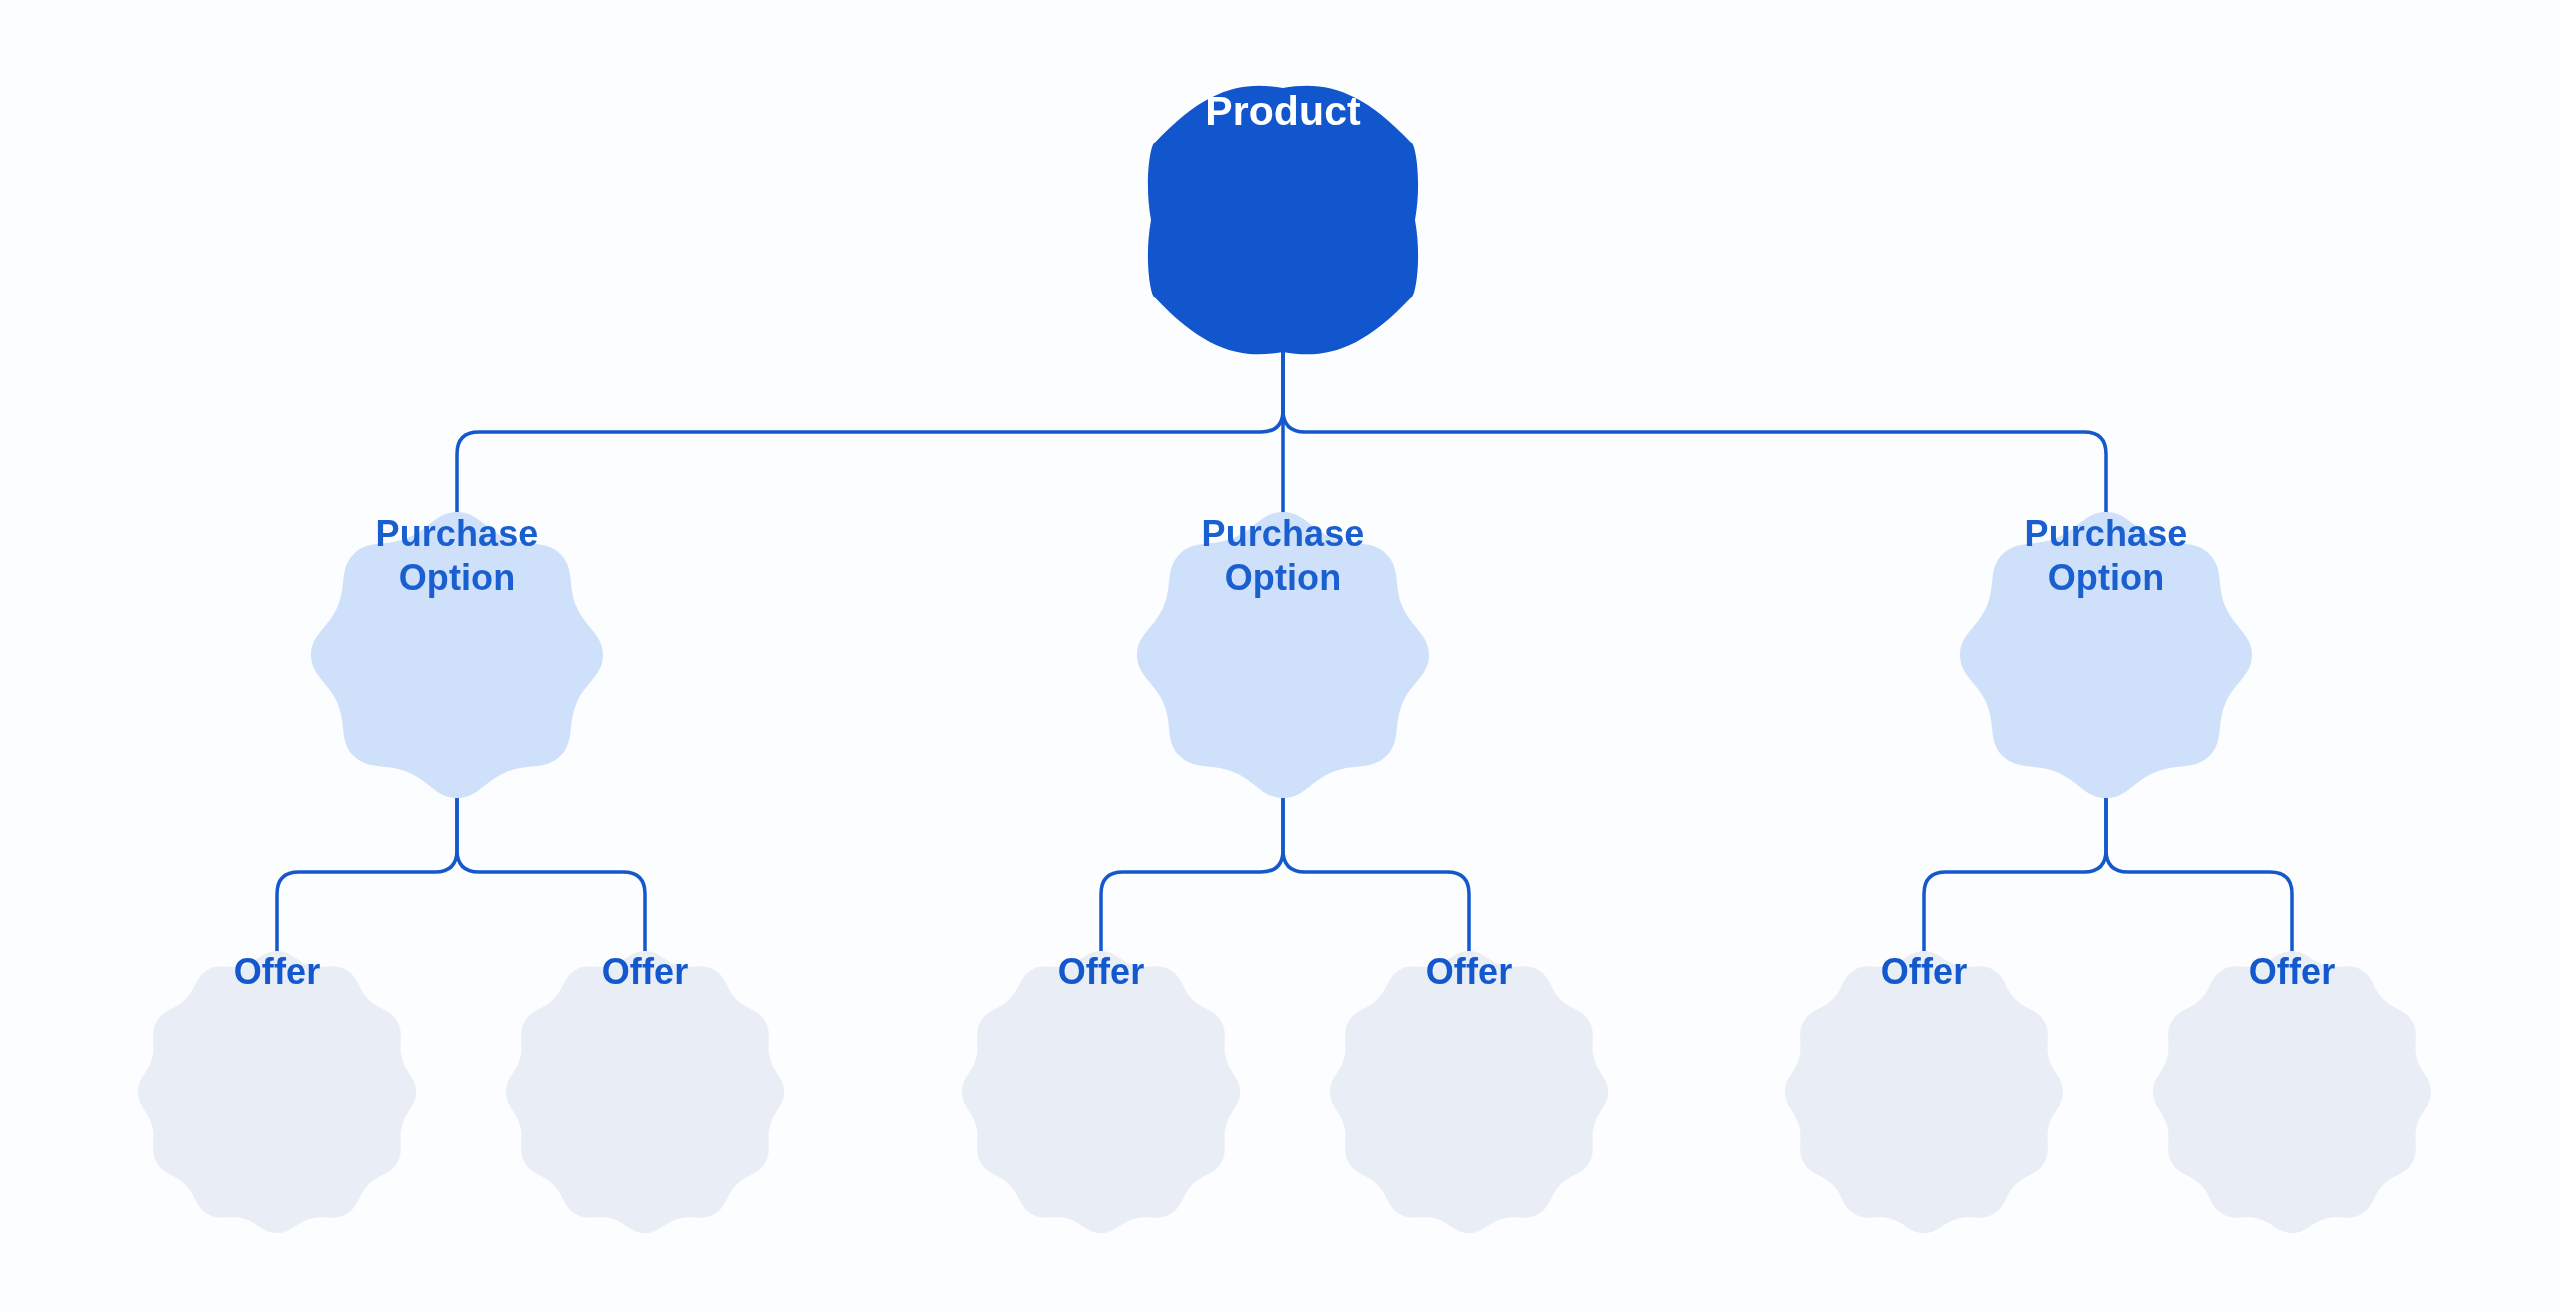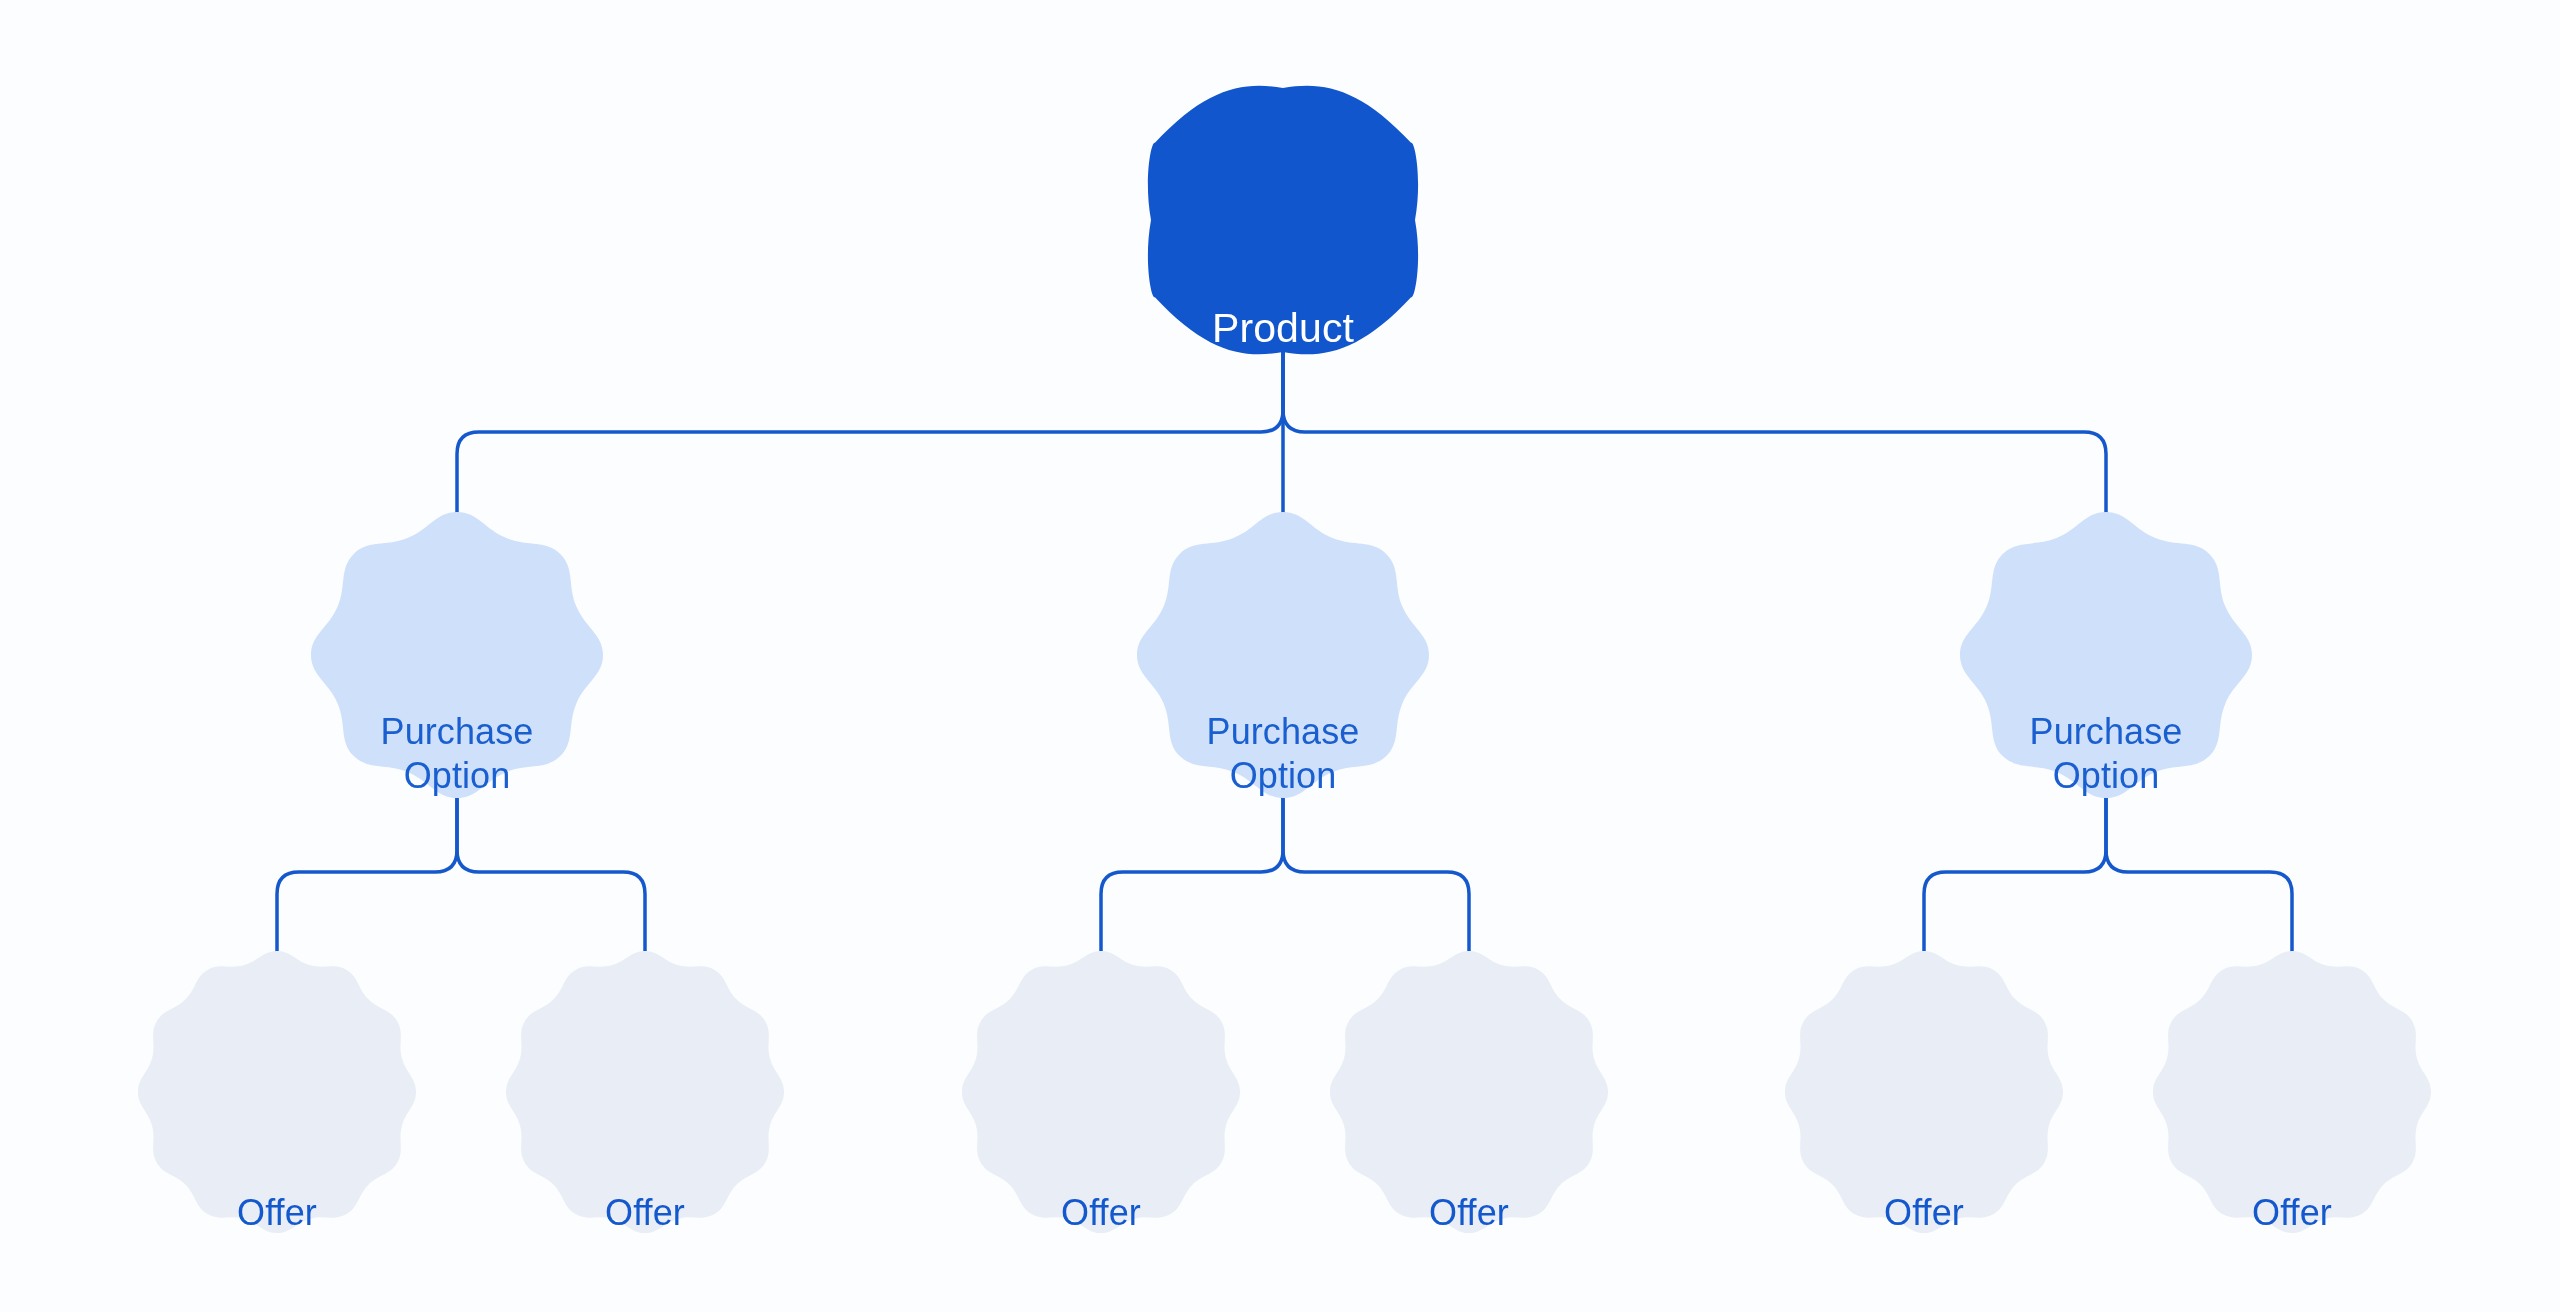--- a/index.html
+++ b/index.html
@@ -24,26 +24,27 @@
     position: absolute;
     top: 0;
     left: 0;
     width: 2560px;
     height: 1312px;
     display: block;
   }
   .node-label {
     position: absolute;
     display: flex;
-    align-items: flex-end;
+    align-items: flex-start;
     justify-content: center;
     text-align: center;
     pointer-events: none;
     white-space: pre-line;
     letter-spacing: 0.1px;
+    font-weight: bold;
   }
   .node-label.root-label {
     font-size: 41px;
     color: #ffffff;
     line-height: 1.15;
   }
   .node-label.mid-label {
     font-size: 36px;
     color: #1a5fd0;
     line-height: 1.22;

